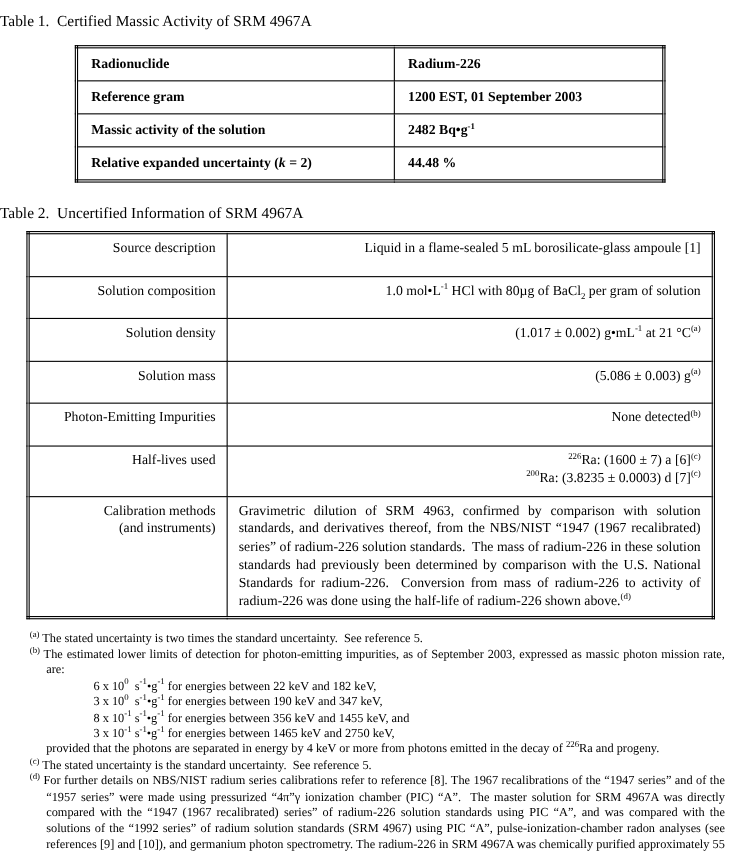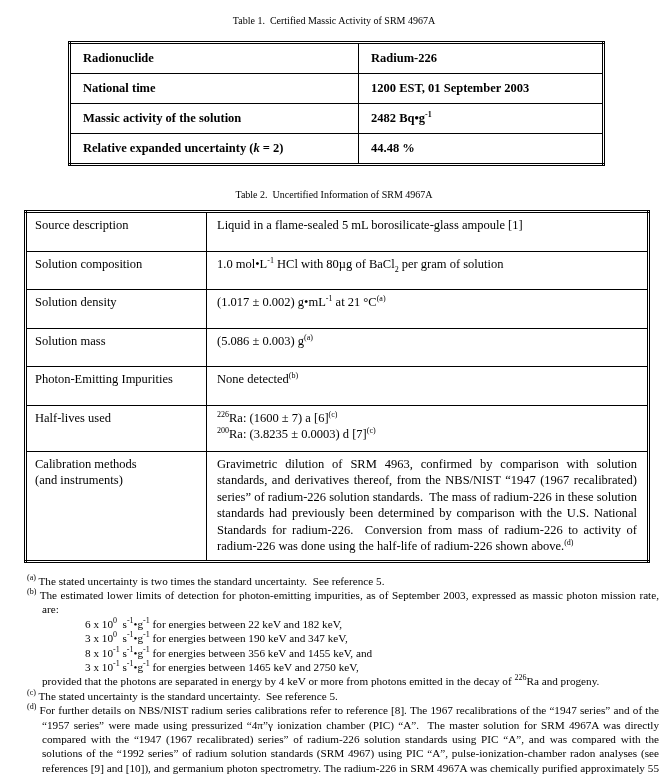--- a/index.html
+++ b/index.html
@@ -5,22 +5,22 @@
   html,body { margin:0; padding:0; background:#fff; }
   .page {
     position: relative;
     width: 668px; height: 774px;
     background: #ffffff;
     color: #000;
     font-family: "Liberation Serif", serif;
     overflow: hidden;
   }
   .t-title {
-    text-align: center;
-    font-size: 10px;
+    text-align: left;
+    font-size: 14px;
     line-height: 16px;
   }
   .title1 { padding-top: 13px; }
   .title2 { margin-top: 21px; }
 
   table { border-collapse: collapse; table-layout: fixed; }
 
   .t1 {
     margin: 12px 0 0 68px;
     width: 534px;
@@ -40,20 +40,21 @@
     margin: 7px 0 0 24px;
     width: 623px;
     border: 3px double #000;
   }
   .t2 td {
     border: 1px solid #000;
     font-size: 12.5px;
     line-height: 16.5px;
     padding: 4px 10px 17px 8px;
     vertical-align: top;
+    text-align: right;
   }
   .t2 td.val { padding-left: 10px; }
   .t2 tr.halflives td { padding-bottom: 8px; }
   .t2 tr.cal td { padding-bottom: 5px; }
   .t2 td.just { text-align: justify; margin-top: 24px; }
 
   .footnotes {
     margin: 11px 0 0 27px;
     width: 632px;
     font-size: 11.2px;
@@ -78,21 +79,21 @@
     <colgroup>
         <col style="width:289px">
         <col style="width:245px">
       </colgroup>
     <tbody>
       <tr>
         <td>Radionuclide</td>
         <td>Radium-226</td>
       </tr>
       <tr>
-        <td>National time</td>
+        <td>Reference gram</td>
         <td>1200 EST, 01 September 2003</td>
       </tr>
       <tr>
         <td>Massic activity of the solution</td>
         <td>2482 Bq•g<sup>-1</sup></td>
       </tr>
       <tr>
         <td>Relative expanded uncertainty (<i>k</i> = 2)</td>
         <td>44.48 %</td>
       </tr>

